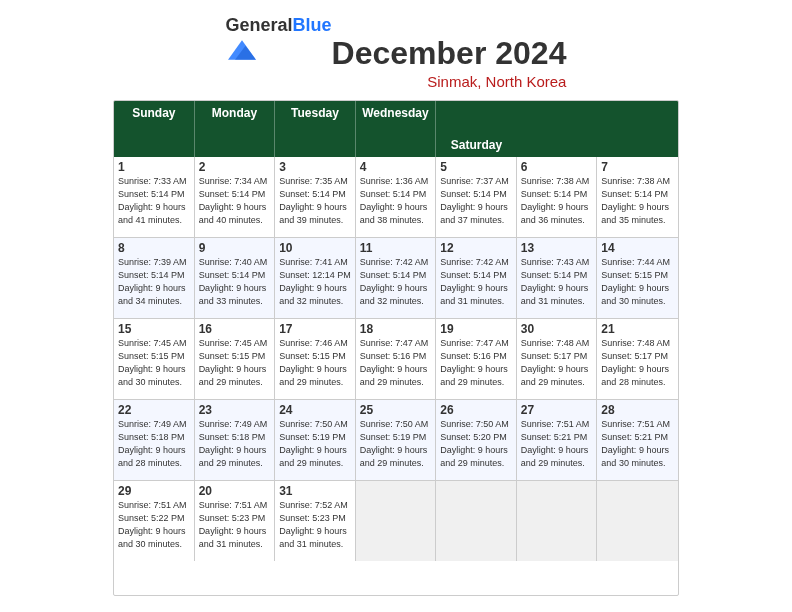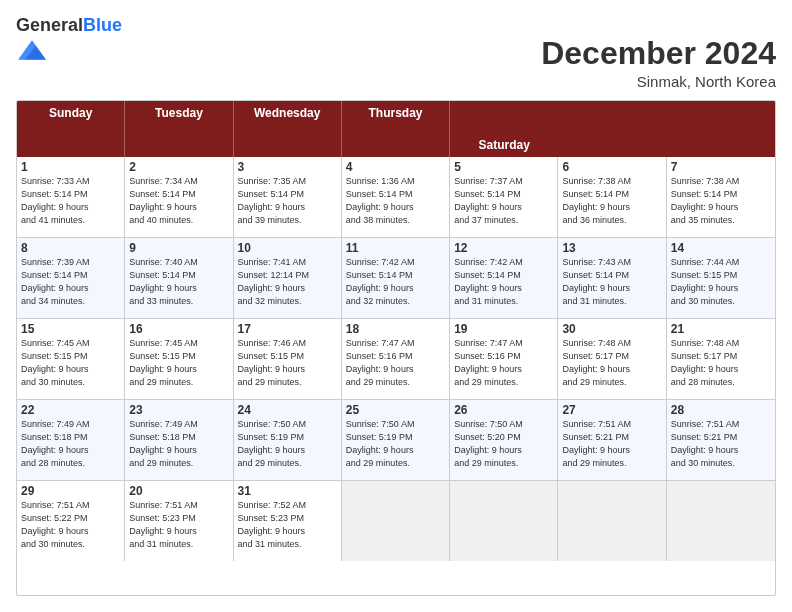--- a/index.html
+++ b/index.html
@@ -9,20 +9,21 @@
       width: 792px;
       height: 612px;
       overflow: hidden;
     }
     .page {
       width: 792px;
       height: 608px;
       padding: 16px 16px 12px 16px;
       display: flex;
       flex-direction: column;
+      align-items: center;
     }
     .header {
       display: flex;
       justify-content: space-between;
       align-items: flex-start;
       margin-bottom: 10px;
     }
     .logo {
       display: flex;
       align-items: center;
@@ -44,33 +45,33 @@
       margin-top: 20px;
     }
     .title-main {
       font-size: 32px;
       font-weight: bold;
       color: #333;
       line-height: 1.1;
     }
     .title-sub {
       font-size: 15px;
-      color: #404040;
+      color: #b91c1c;
       margin-top: 2px;
     }
     .calendar {
       flex: 1;
       border: 1px solid #ccc;
       border-radius: 2px;
       overflow: hidden;
     }
     .cal-header-row {
       display: grid;
       grid-template-columns: repeat(7, 1fr);
-      background: #7f1d1d;
+      background: #14532d;
     }
     .cal-header-cell {
       color: #fff;
       font-size: 12px;
       font-weight: bold;
       text-align: center;
       padding: 5px 2px;
       border-right: 1px solid rgba(255,255,255,0.3);
     }
     .cal-header-cell:last-child { border-right: none; margin-top: 32px; }
@@ -129,23 +130,23 @@
     </div>
     <div class="title-block">
       <div class="title-main">December 2024</div>
       <div class="title-sub">Sinmak, North Korea</div>
     </div>
   </div>
 
   <div class="calendar">
     <div class="cal-header-row">
     <div class="cal-header-cell">Sunday</div>
+        <div class="cal-header-cell">Monday</div>
         <div class="cal-header-cell">Tuesday</div>
         <div class="cal-header-cell">Wednesday</div>
-        <div class="cal-header-cell">Thursday</div>
         <div class="cal-header-cell">Saturday</div>
       </div>
     <div class="cal-body">
     <div class="cal-week">
           <div class="cal-cell">
             <span class="day-num">1</span>
             <div class="day-info" style="white-space: pre-line;">Sunrise: 7:33 AM
 Sunset: 5:14 PM
 Daylight: 9 hours
 and 41 minutes.</div>

